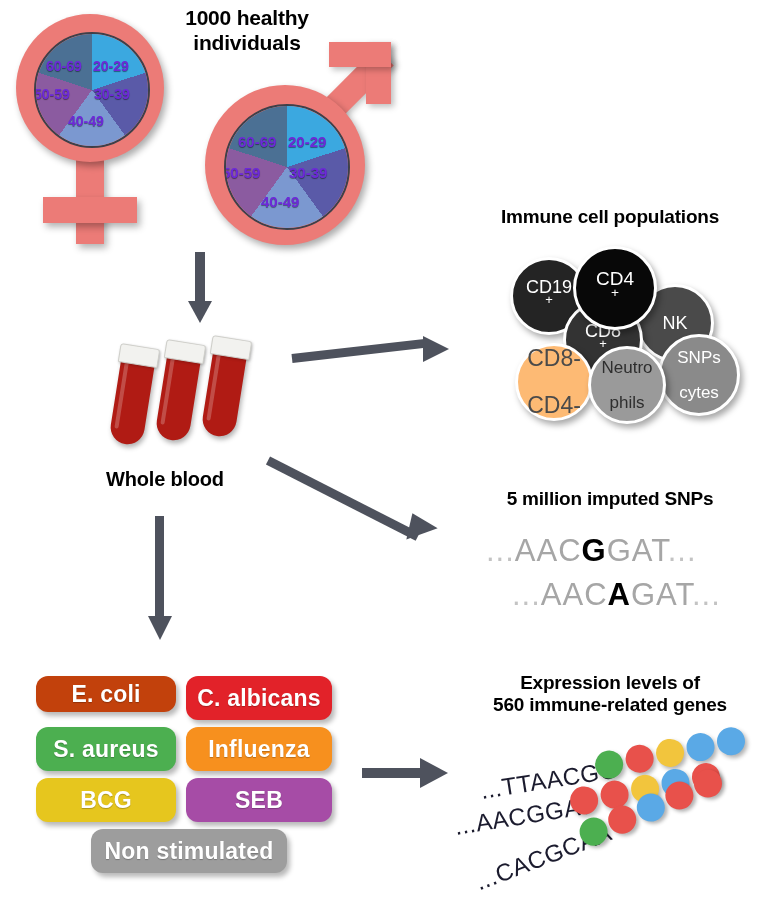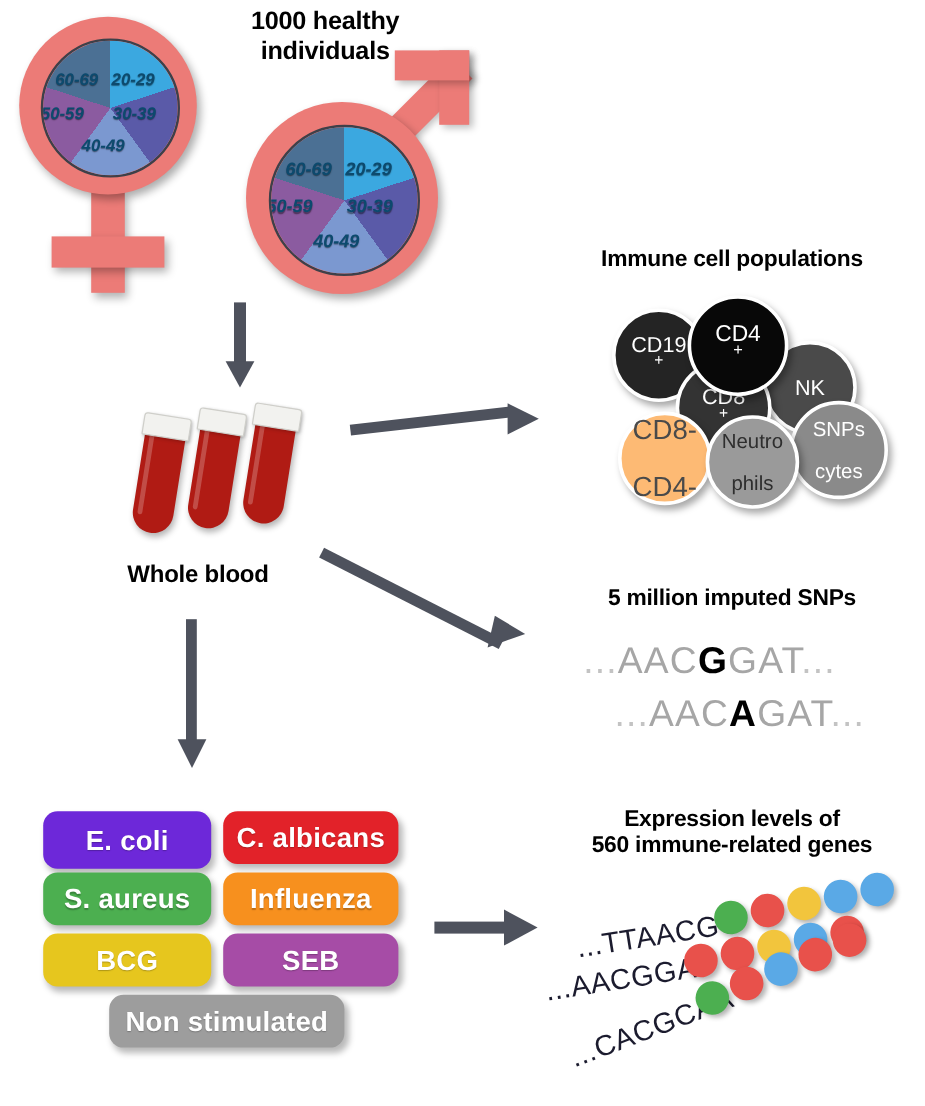--- a/index.html
+++ b/index.html
@@ -8,42 +8,42 @@
   .stage{position:absolute;left:0;top:0;width:771px;height:922px;}
 
   
   .abs{position:absolute;}
 
   
   .title{
     position:absolute;font-weight:bold;color:#000;text-align:center;
     line-height:1.18;letter-spacing:-0.2px;
   }
-  #title-cohort{left:176px;top:6px;width:190px;font-size:21px;}
+  #title-cohort{left:152px;top:6px;width:190px;font-size:21px;}
   #title-immune{left:455px;top:206px;width:310px;font-size:19px;}
   #title-snp{left:455px;top:488px;width:310px;font-size:19px;}
   #title-expr{left:450px;top:672px;width:320px;font-size:19px;}
   #label-wholeblood{left:70px;top:468px;width:190px;font-size:20px;text-align:center;}
 
   
   .gender{position:absolute;}
   .ring{
     position:absolute;border-radius:50%;
     background:#ec7b77;
     box-shadow:3px 4px 7px rgba(0,0,0,.33);
   }
   .pie{
     position:absolute;border-radius:50%;
     border:2px solid #3e4049;
     overflow:hidden;
   }
   .seg{position:absolute;left:0;top:0;width:100%;height:100%;}
   .seglabel{
-    position:absolute;color:#0c4a6e;font-weight:bold;
-    white-space:nowrap;text-shadow:0 1px 1px rgba(0,0,0,.45);font-style:italic;
+    position:absolute;color:#6d28d9;font-weight:bold;
+    white-space:nowrap;text-shadow:0 1px 1px rgba(0,0,0,.45);
   }
 
   
   .f-stem{position:absolute;background:#ec7b77;box-shadow:3px 4px 7px rgba(0,0,0,.30);}
   
   .m-arrowbar{position:absolute;background:#ec7b77;transform-origin:center;}
 
   
   .arrow{position:absolute;}
   .ashaft{position:absolute;background:#4e525d;}
@@ -268,21 +268,21 @@
   <div class="abs" style="left:486px;top:533px;width:260px;height:90px;">
     <div class="snpline" style="left:0;top:0;">
       <span class="dim">...</span><span class="mid">AAC</span><span class="hot">G</span><span class="mid">GAT</span><span class="dim">...</span>
     </div>
     <div class="snpline" style="left:0;top:44px;margin-left:26px;">
       <span class="dim">...</span><span class="mid">AAC</span><span class="hot">A</span><span class="mid">GAT</span><span class="dim">...</span>
     </div>
   </div>
 
   <div class="abs" style="left:36px;top:676px;width:300px;height:220px;">
-    <div class="chip" style="left:0px;top:0px;width:140px;height:48px;background:#6d28d9;">
+    <div class="chip" style="left:0px;top:0px;width:140px;height:36px;background:#c2410c;">
       <span>E. coli</span>
     </div>
     <div class="chip" style="left:150px;top:0px;width:146px;height:44px;background:#e22229;">
       <span>C. albicans</span>
     </div>
     <div class="chip" style="left:0px;top:51px;width:140px;height:44px;background:#4caf50;">
       <span>S. aureus</span>
     </div>
     <div class="chip" style="left:150px;top:51px;width:146px;height:44px;background:#f7901e;">
       <span>Influenza</span>

